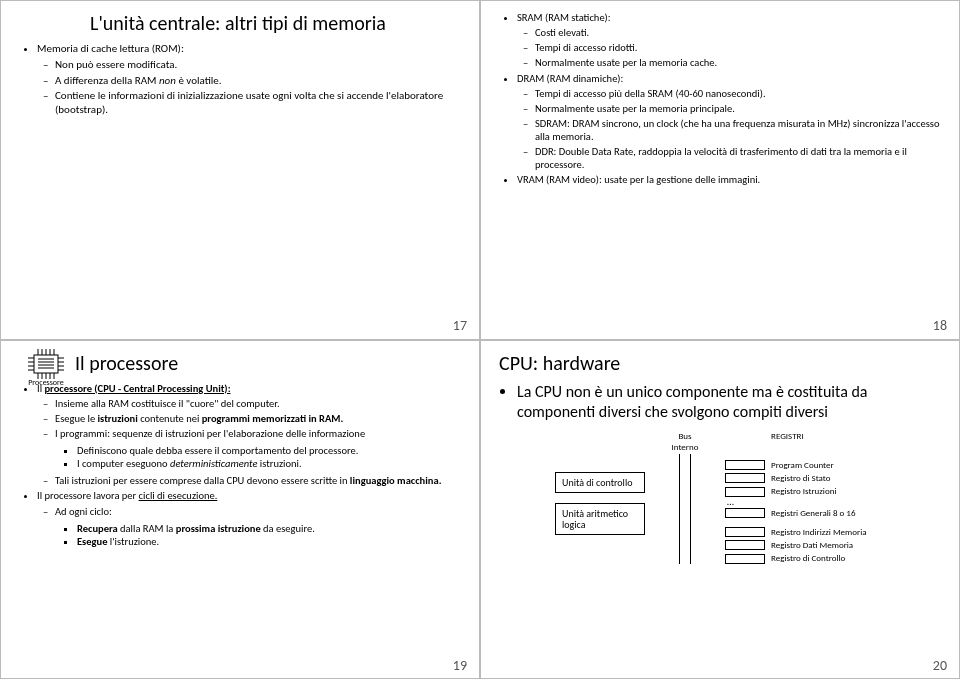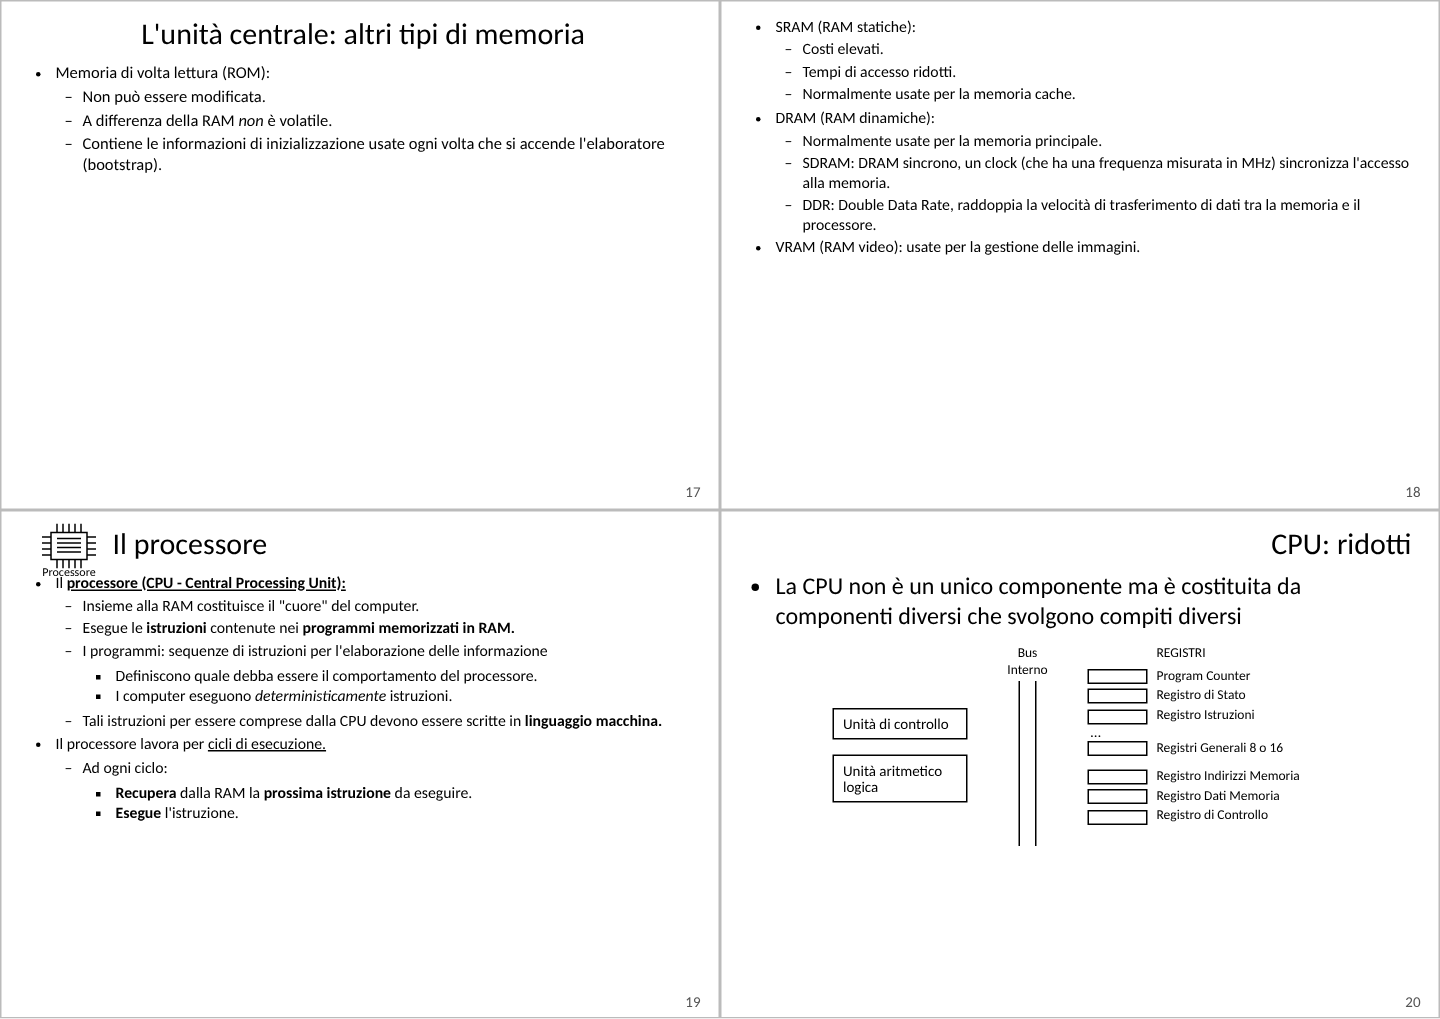--- a/index.html
+++ b/index.html
@@ -23,27 +23,27 @@
   }
   .page {
     border: 1px solid #bbb;
     position: relative;
     padding: 10px 18px 28px 18px;
   }
   .page-num {
     position: absolute;
     right: 12px;
     bottom: 4px;
-    font-size: 10px;
+    font-size: 14px;
     color: #555;
     margin-left: 21px;
   }
   .title {
     font-size: 20px;
-    text-align: right;
+    text-align: left;
     margin: 0 auto 6px auto;
     font-weight: 400;
   }
   .title-wide { max-width: 300px; }
   .title-left { text-align: left; margin-left: 56px; }
   ul.lvl1 { margin: 0; padding-left: 18px; }
   ul.lvl1 > li { margin-bottom: 2px; }
   ul.lvl2 { margin: 0; padding-left: 18px; list-style: none; }
   ul.lvl2 > li { position: relative; margin-bottom: 2px; }
   ul.lvl2 > li::before {
@@ -84,54 +84,55 @@
   .hw-mid {
     width: 40px;
     display: flex;
     flex-direction: column;
     align-items: stretch;
     padding-top: 0;
   }
   .hw-mid-label { font-size: 9px; text-align: center; margin-bottom: 2px; }
   .hw-bus { flex: 1; border-left: 1px solid #000; border-right: 1px solid #000; margin: 0 14px; min-height: 110px; position: relative; }
   .hw-right { display: flex; flex-direction: column; gap: 2px; width: 150px; }
-  .hw-right-label { font-size: 9px; margin-bottom: 2px; }
+  .hw-right-label { font-size: 9px; margin-bottom: 16px; }
   .reg-box { border: 1px solid #000; height: 10px; width: 100%; }
   .reg-row { display: flex; gap: 6px; align-items: flex-end; }
   .reg-text { font-size: 9px; white-space: nowrap; }
   .dots { font-size: 10px; line-height: 0.6; padding-left: 2px; }
 </style>
 </head>
 <body>
 
 <div class="pages">
 
   <div class="page">
     <div class="title title-wide">L'unità centrale: altri tipi di memoria</div>
     <ul class="lvl1">
-      <li>Memoria di volta lettura (ROM):</li>
+      <li>Memoria di cache lettura (ROM):</li>
       <ul class="lvl2">
         <li>Non può essere modificata.</li>
         <li><span>A differenza della RAM </span><span class="em">non</span><span> è volatile.</span></li>
         <li>Contiene le informazioni di inizializzazione usate ogni volta che si accende l'elaboratore (bootstrap).</li>
       </ul>
     </ul>
     <div class="page-num">17</div>
   </div>
 
   <div class="page">
     <ul class="lvl1" style="font-size:10.5px;">
       <li>SRAM (RAM statiche):</li>
       <ul class="lvl2">
         <li>Costi elevati.</li>
         <li>Tempi di accesso ridotti.</li>
         <li>Normalmente usate per la memoria cache.</li>
       </ul>
       <li>DRAM (RAM dinamiche):</li>
       <ul class="lvl2">
+        <li>Tempi di accesso più della SRAM (40-60 nanosecondi).</li>
         <li>Normalmente usate per la memoria principale.</li>
         <li>SDRAM: DRAM sincrono, un clock (che ha una frequenza misurata in MHz) sincronizza l'accesso alla memoria.</li>
         <li>DDR: Double Data Rate, raddoppia la velocità di trasferimento di dati tra la memoria e il processore.</li>
       </ul>
       <li>VRAM (RAM video): usate per la gestione delle immagini.</li>
     </ul>
     <div class="page-num">18</div>
   </div>
 
   <div class="page">
@@ -188,21 +189,21 @@
         <ul class="lvl3">
           <li><span class="b">Recupera</span><span> dalla RAM la </span><span class="b">prossima istruzione</span><span> da eseguire.</span></li>
           <li><span class="b">Esegue</span><span> l'istruzione.</span></li>
         </ul>
       </ul>
     </ul>
     <div class="page-num">19</div>
   </div>
 
   <div class="page">
-    <div class="title">CPU: ridotti</div>
+    <div class="title">CPU: hardware</div>
     <ul class="lvl1" style="font-size:16px;">
       <li>La CPU non è un unico componente ma è costituita da componenti diversi che svolgono compiti diversi</li>
     </ul>
     <div class="hw">
       <div style="flex-basis:36px;"></div>
       <div class="hw-left">
         <div style="height:24px;"></div>
         <div class="hw-box">Unità di controllo</div>
         <div class="hw-box">Unità aritmetico logica</div>
       </div>

